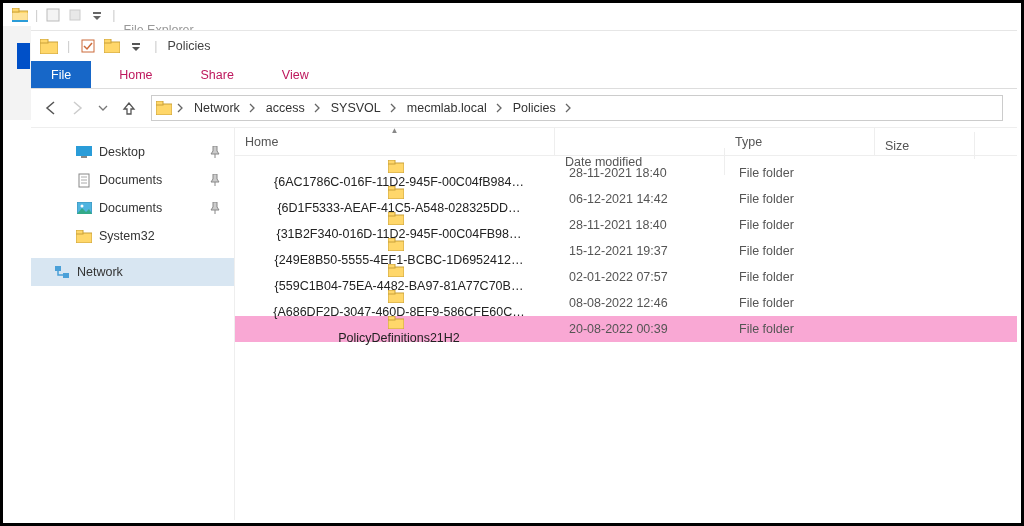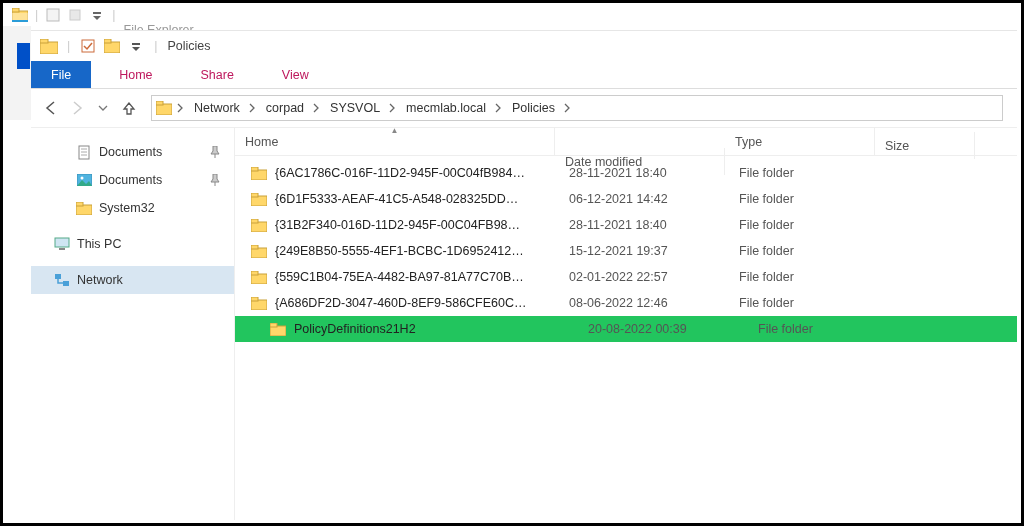--- a/index.html
+++ b/index.html
@@ -52,23 +52,23 @@
   .cols { height: 28px; display: flex; align-items: center; border-bottom: 1px solid #eee; color: #555; }
   .cols .col { padding: 0 10px; border-right: 1px solid #eee; height: 100%; display: flex; align-items: center; position: relative; }
   .col.name { width: 320px; }
   .col.date { width: 170px; margin-top: 40px; }
   .col.type { width: 150px; }
   .col.size { width: 100px; margin-top: 8px; }
   .sortglyph { position: absolute; top: -2px; left: 50%; transform: translateX(-50%); font-size: 8px; color: #888; }
 
   .rows { flex: 1; overflow: auto; padding: 4px 0; }
   .row { height: 26px; display: flex; align-items: center; padding-left: 4px; }
-  .row.selected { background: #22c55e; justify-content: center; }
+  .row.selected { background: #f9a8d4; }
   .row .cell { padding: 0 10px; white-space: nowrap; overflow: hidden; text-overflow: ellipsis; }
-  .row .cell.name { width: 320px; display: flex; align-items: center; }
+  .row .cell.name { width: 320px; display: flex; align-items: center; flex-direction: column; }
   .row .cell.date { width: 170px; color: #555; }
   .row .cell.type { width: 150px; color: #555; }
   .row .cell.size { width: 100px; color: #555; }
   .row .fico { width: 20px; height: 18px; display: inline-flex; align-items: center; justify-content: center; margin-right: 6px; flex: none; }
 
   
   svg { display: block; }
 </style>
 </head>
 <body>
@@ -181,21 +181,21 @@
             <svg width="8" height="10">
               <path d="M2 1 L6 5 L2 9" stroke="#666" fill="none" stroke-width="1.3"></path>
             </svg>
           </span>
         <span class="crumb">Network</span>
         <span class="chev">
             <svg width="8" height="10">
               <path d="M2 1 L6 5 L2 9" stroke="#666" fill="none" stroke-width="1.3"></path>
             </svg>
           </span>
-        <span class="crumb">corpad</span>
+        <span class="crumb">access</span>
         <span class="chev">
             <svg width="8" height="10">
               <path d="M2 1 L6 5 L2 9" stroke="#666" fill="none" stroke-width="1.3"></path>
             </svg>
           </span>
         <span class="crumb">SYSVOL</span>
         <span class="chev">
             <svg width="8" height="10">
               <path d="M2 1 L6 5 L2 9" stroke="#666" fill="none" stroke-width="1.3"></path>
             </svg>
@@ -212,20 +212,34 @@
               <path d="M2 1 L6 5 L2 9" stroke="#666" fill="none" stroke-width="1.3"></path>
             </svg>
           </span>
       </div>
     </div>
 
     <div class="mainsplit">
 
       <div class="sidebar">
         <div class="group">
+          <div class="item sub">
+            <span class="ico">
+                <svg width="16" height="12">
+                  <rect x="0" y="0" width="16" height="10" fill="#2a9cd8"></rect>
+                  <rect x="5" y="10" width="6" height="2" fill="#888"></rect>
+                </svg>
+              </span>
+            <span>Desktop</span>
+            <span class="pin">
+                <svg width="10" height="12">
+                  <path d="M3 0 L7 0 L7 5 L9 8 L1 8 L3 5 Z M5 8 L5 12" stroke="#888" fill="#ccc" stroke-width="1"></path>
+                </svg>
+              </span>
+          </div>
           <div class="item sub">
             <span class="ico">
                 <svg width="12" height="15">
                   <rect x="1" y="1" width="10" height="13" fill="#fff" stroke="#888"></rect>
                   <line x1="3" y1="4" x2="9" y2="4" stroke="#aaa"></line>
                   <line x1="3" y1="7" x2="9" y2="7" stroke="#aaa"></line>
                   <line x1="3" y1="10" x2="9" y2="10" stroke="#aaa"></line>
                 </svg>
               </span>
             <span>Documents</span>
@@ -254,31 +268,20 @@
             <span class="ico">
                 <svg width="16" height="13">
                   <rect x="0" y="3" width="16" height="10" fill="#ffd76a" stroke="#caa13a"></rect>
                   <rect x="0" y="0" width="7" height="4" fill="#ffd76a" stroke="#caa13a"></rect>
                 </svg>
               </span>
             <span>System32</span>
           </div>
         </div>
 
-        <div class="group">
-          <div class="item header">
-            <span class="ico">
-                <svg width="16" height="14">
-                  <rect x="1" y="1" width="14" height="9" fill="#cfe5f2" stroke="#5a8"></rect>
-                  <rect x="5" y="11" width="6" height="2" fill="#888"></rect>
-                </svg>
-              </span>
-            <span>This PC</span>
-          </div>
-        </div>
 
         <div class="group">
           <div class="item header selected">
             <span class="ico">
                 <svg width="16" height="14">
                   <rect x="1" y="1" width="6" height="5" fill="#4aa0d8"></rect>
                   <rect x="9" y="8" width="6" height="5" fill="#4aa0d8"></rect>
                   <path d="M4 6 L4 10 L9 10" stroke="#4aa0d8" fill="none" stroke-width="1.5"></path>
                 </svg>
               </span>
@@ -357,35 +360,35 @@
             <div class="row">
               <div class="cell name">
                 <span class="fico">
                   <svg width="16" height="13">
                     <rect x="0" y="3" width="16" height="10" fill="#ffd76a" stroke="#caa13a"></rect>
                     <rect x="0" y="0" width="7" height="4" fill="#ffd76a" stroke="#caa13a"></rect>
                   </svg>
                 </span>
                 <span>{559C1B04-75EA-4482-BA97-81A77C70B…</span>
               </div>
-              <div class="cell date">02-01-2022 22:57</div>
+              <div class="cell date">02-01-2022 07:57</div>
               <div class="cell type">File folder</div>
               <div class="cell size"></div>
             </div>
             <div class="row">
               <div class="cell name">
                 <span class="fico">
                   <svg width="16" height="13">
                     <rect x="0" y="3" width="16" height="10" fill="#ffd76a" stroke="#caa13a"></rect>
                     <rect x="0" y="0" width="7" height="4" fill="#ffd76a" stroke="#caa13a"></rect>
                   </svg>
                 </span>
                 <span>{A686DF2D-3047-460D-8EF9-586CFE60C…</span>
               </div>
-              <div class="cell date">08-06-2022 12:46</div>
+              <div class="cell date">08-08-2022 12:46</div>
               <div class="cell type">File folder</div>
               <div class="cell size"></div>
             </div>
             <div class="row selected">
               <div class="cell name">
                 <span class="fico">
                   <svg width="16" height="13">
                     <rect x="0" y="3" width="16" height="10" fill="#ffd76a" stroke="#caa13a"></rect>
                     <rect x="0" y="0" width="7" height="4" fill="#ffd76a" stroke="#caa13a"></rect>
                   </svg>

